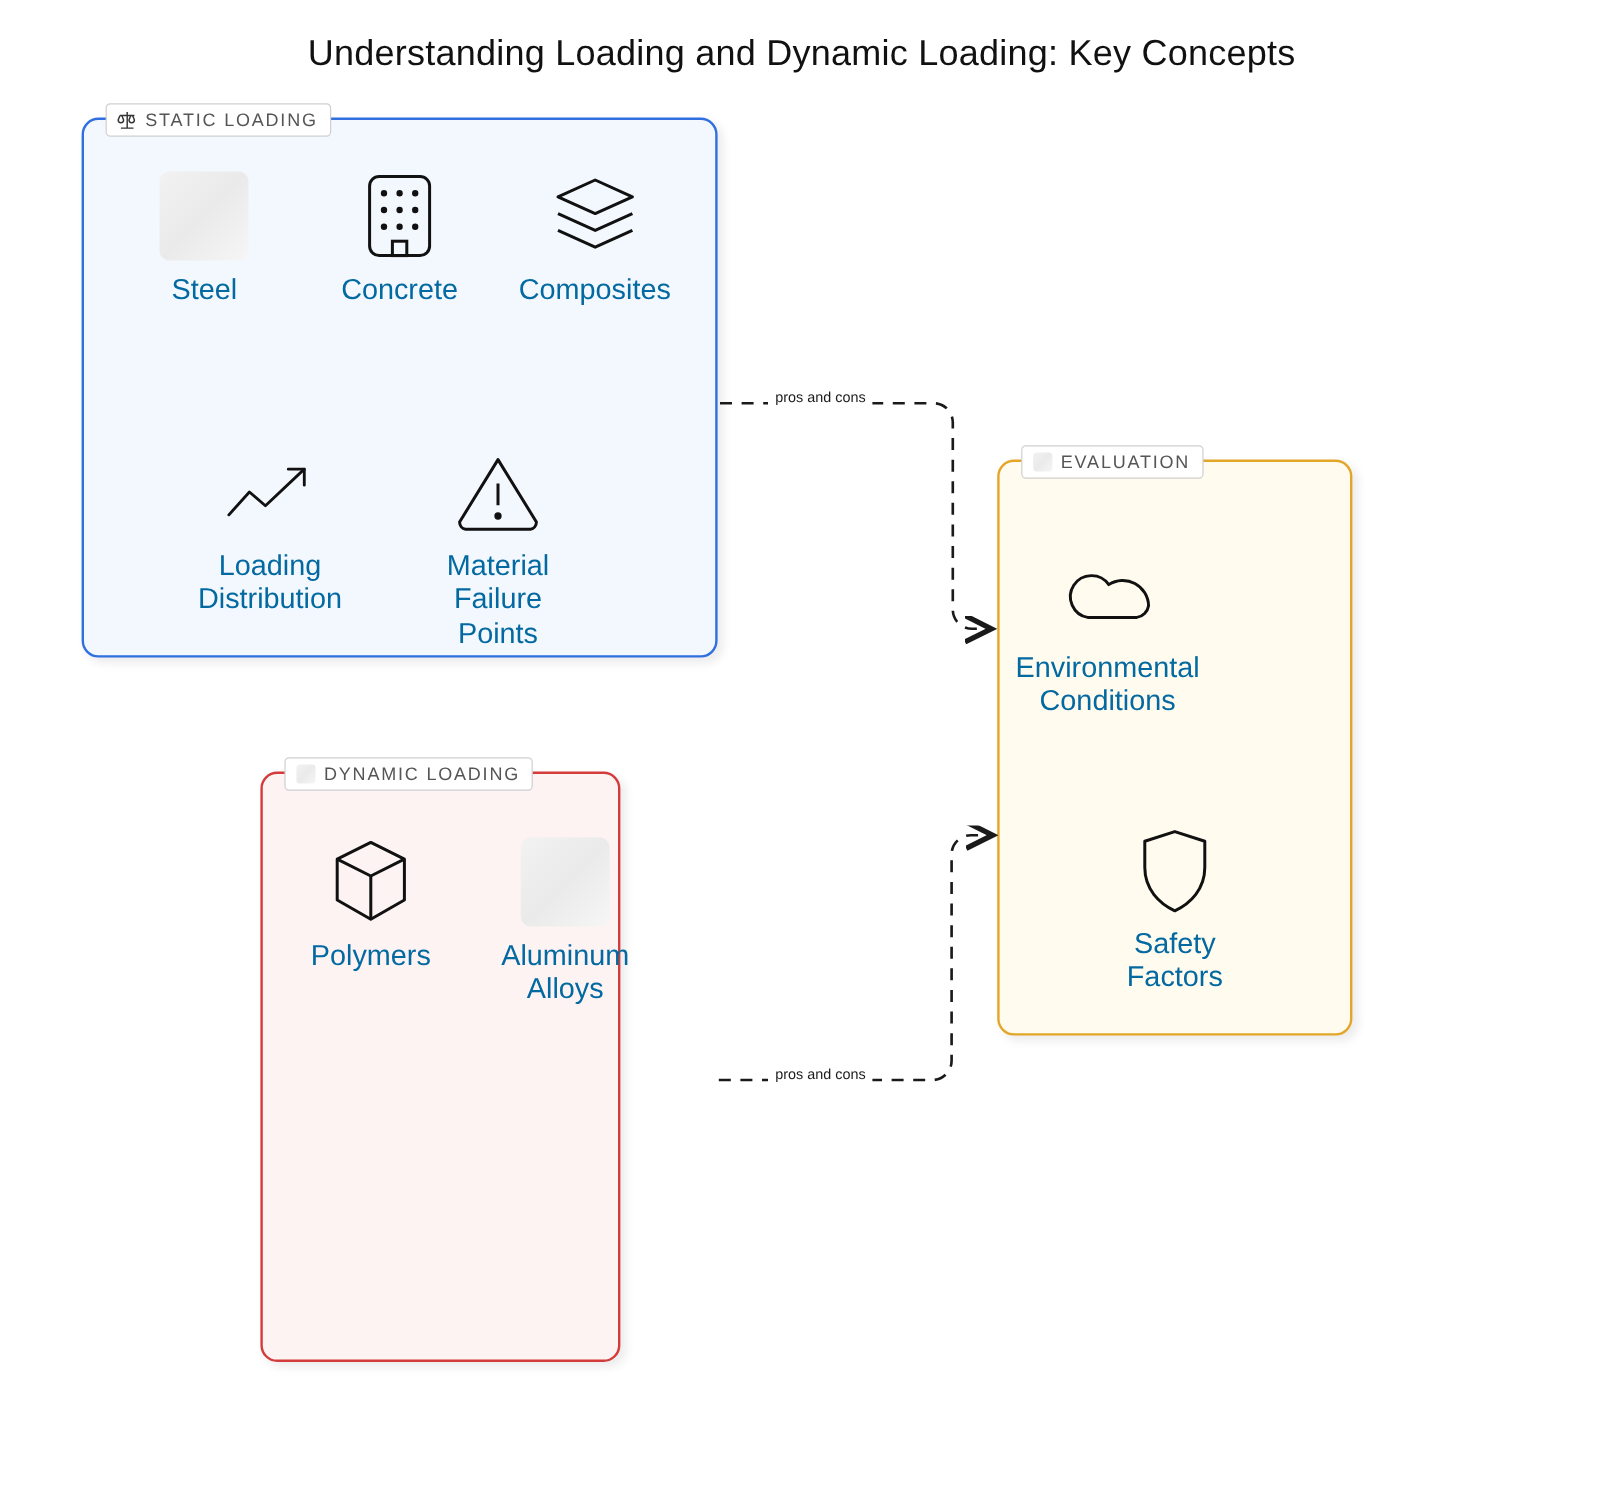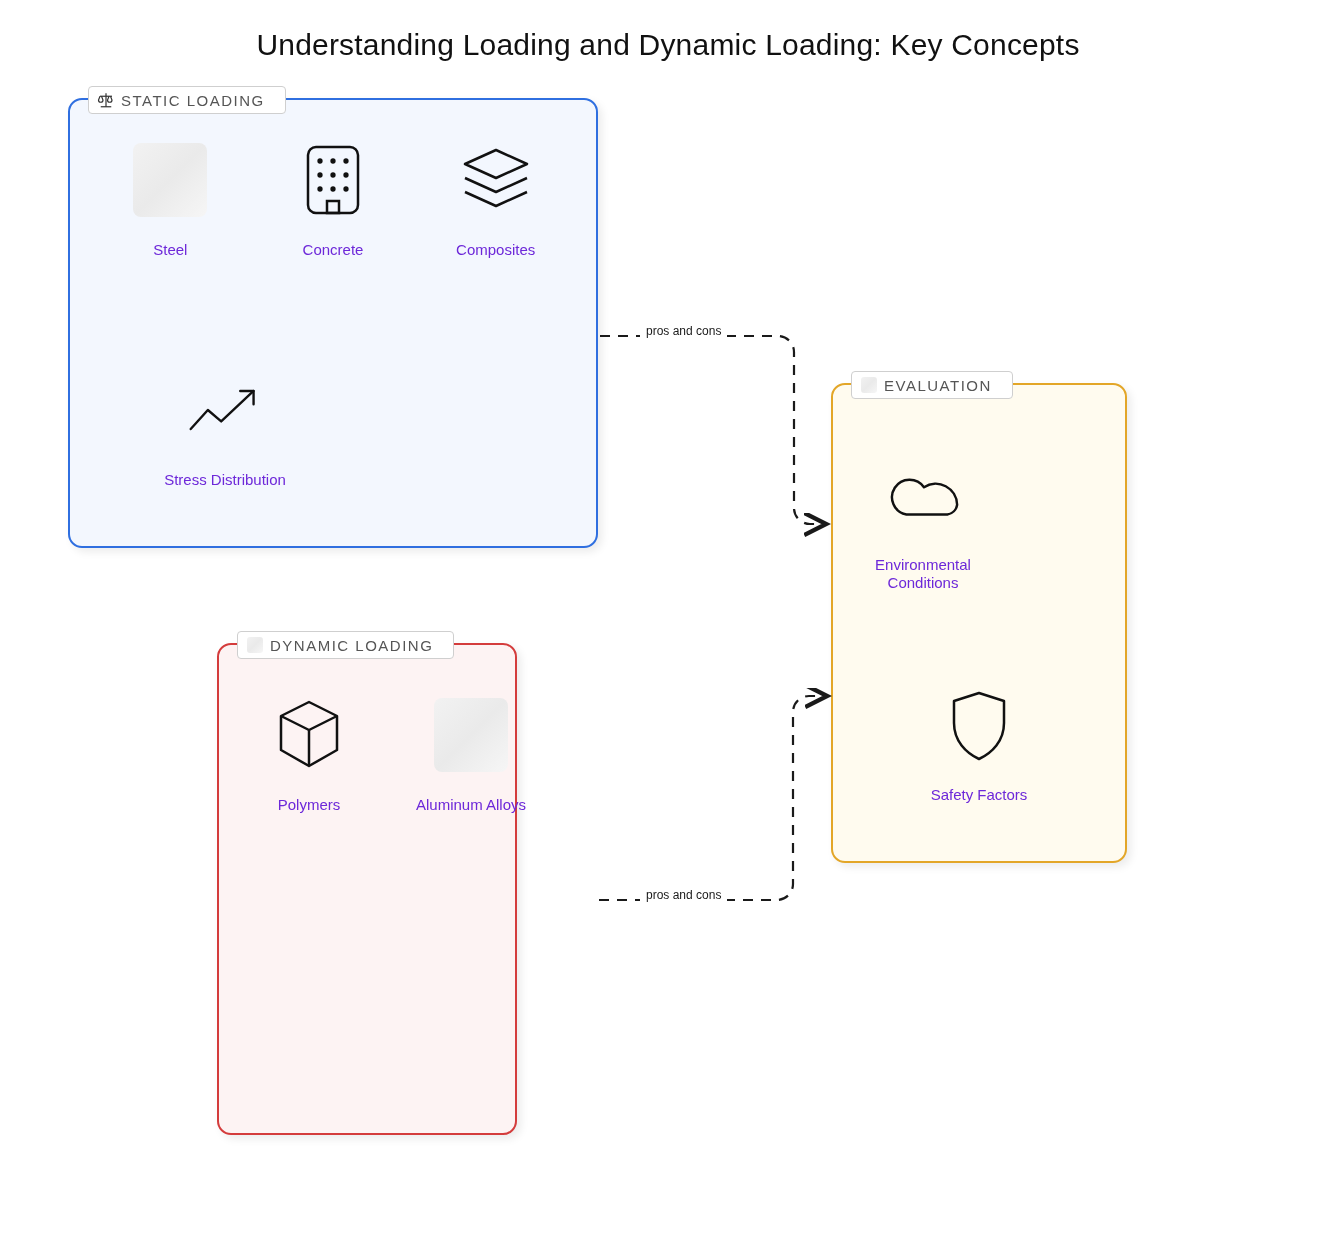--- a/index.html
+++ b/index.html
@@ -52,21 +52,21 @@
     background: #fffbef;
     border-color: #e3a628;
   }
   .panel-label {
     position: absolute;
     top: -14px;
     left: 18px;
     background: #ffffff;
     border: 1px solid #cfcfcf;
     border-radius: 4px;
-    padding: 4px 20px 4px 8px;
+    padding: 4px 10px 4px 8px;
     display: flex;
     align-items: center;
     gap: 6px;
     font-size: 15px;
     letter-spacing: 1.5px;
     color: #555;
   }
   .panel-label .mini-icon {
     width: 18px; height: 18px; display:inline-flex; align-items:center; justify-content:center;
   }
@@ -108,24 +108,24 @@
     align-items: center;
     text-align: center;
     width: 140px;
   }
   .item .iconwrap {
     width: 80px;
     height: 80px;
     display:flex; align-items:center; justify-content:center;
   }
   .item .label {
-    margin-top: 21px;
-    font-size: 15px;
+    margin-top: 8px;
+    font-size: 24px;
     line-height: 1.18;
-    color: #6d28d9;
+    color: #0369a1;
   }
   .placeholder {
     width: 74px; height: 74px;
     border-radius: 8px;
     background: linear-gradient(135deg, #f2f2f2 0%, #eaeaea 50%, #f6f6f6 100%);
   }
   .placeholder.small {
     width: 16px; height: 16px; border-radius: 3px;
   }
   svg { display:block; }
@@ -198,21 +198,31 @@
   </div>
 
   <div class="grid grid-static-bottom">
     <div class="item">
       <div class="iconwrap">
         <svg width="84" height="64" viewBox="0 0 84 64" fill="none" stroke="#111" stroke-width="2.5" stroke-linecap="round" stroke-linejoin="round">
           <path d="M6 52 L24 32 L38 44 L72 12"></path>
           <path d="M58 12 L72 12 L72 26"></path>
         </svg>
       </div>
-      <div class="label">Stress Distribution</div>
+      <div class="label">Loading Distribution</div>
+    </div>
+    <div class="item">
+      <div class="iconwrap">
+        <svg width="76" height="70" viewBox="0 0 76 70" fill="none" stroke="#111" stroke-width="2.5" stroke-linejoin="round">
+          <path d="M38 8 L70 60 A6 6 0 0 1 65 66 H11 A6 6 0 0 1 6 60 Z"></path>
+          <line x1="38" y1="28" x2="38" y2="46"></line>
+          <circle cx="38" cy="55" r="1.8" fill="#111"></circle>
+        </svg>
+      </div>
+      <div class="label">Material Failure Points</div>
     </div>
   </div>
 </div>
 
 <div class="panel panel-dynamic">
   <div class="panel-label">
     <span class="mini-icon">
         <span class="placeholder small"></span>
       </span>
     <span>DYNAMIC LOADING</span>

